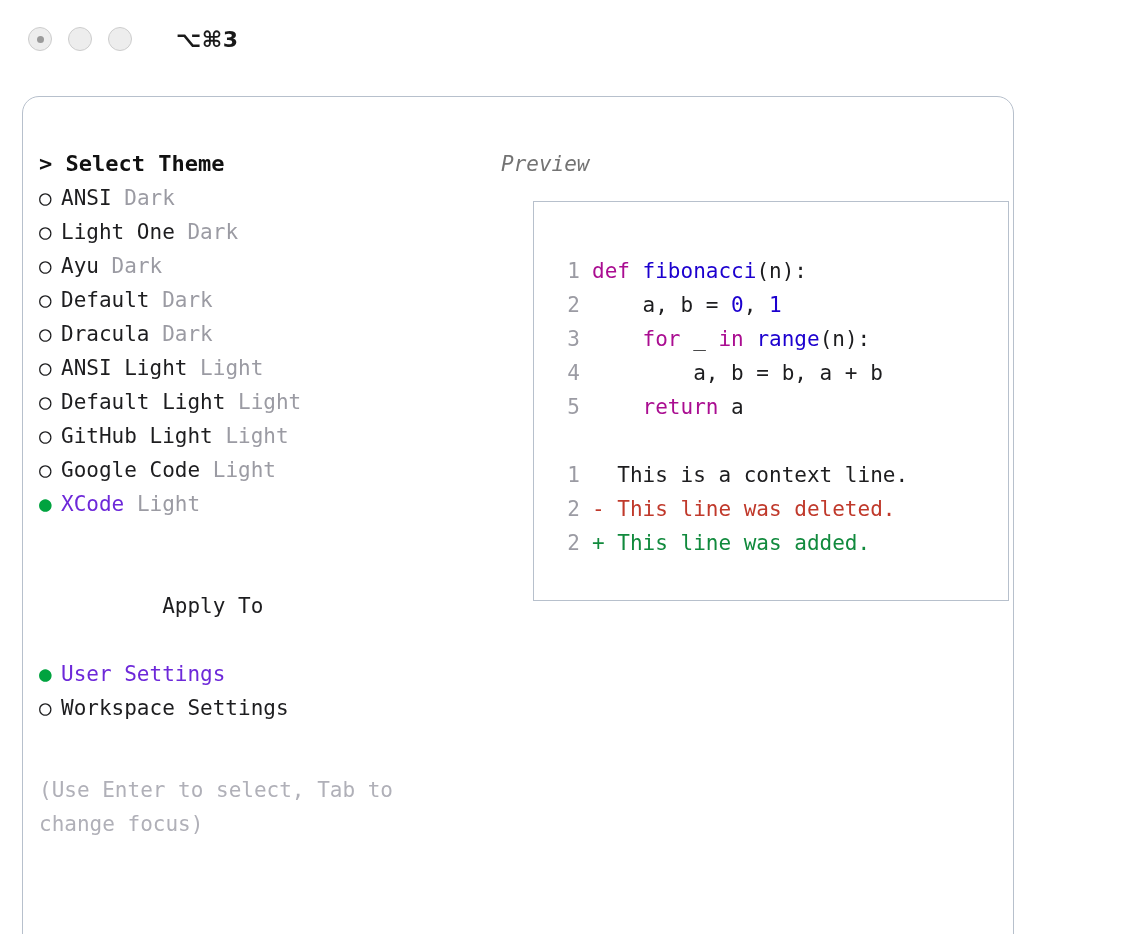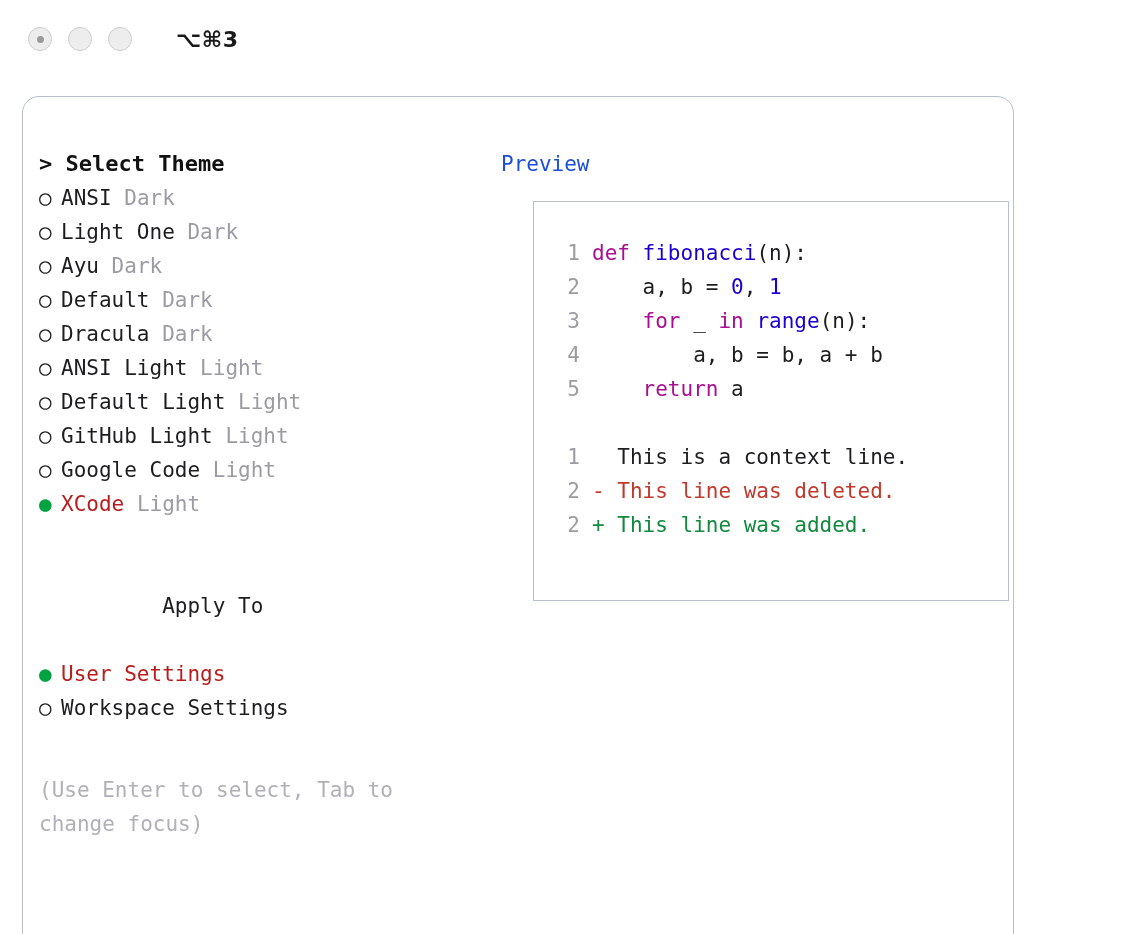--- a/index.html
+++ b/index.html
@@ -96,21 +96,21 @@
     display: block;
   }
   .bullet {
     display: inline-block;
     width: 22px;
   }
   .muted {
     color: #9b9ba3;
   }
   .selected {
-    color: #b91c1c;
+    color: #6d28d9;
   }
   .bullet.sel {
     color: #00a33f;
   }
   .apply-header {
     font-size: 21px;
     line-height: 34px;
     color: #1d1d1f;
     white-space: pre;
     margin-top: 34px;
@@ -118,34 +118,35 @@
   .hint {
     margin-top: 48px;
     font-size: 21px;
     line-height: 34px;
     color: #b0b0b8;
     width: 420px;
   }
   
   .preview-label {
     font-size: 21px;
-    color: #1d4ed8;
-    line-height: 34px;
-    white-space: pre;
+    color: #737373;
+    line-height: 34px;
+    white-space: pre;
+    font-style: italic;
   }
   .preview-box {
     position: absolute;
     left: 32px;
     top: 54px;
     width: 476px;
     height: 400px;
     border: 1px solid #b7c0cc;
     box-sizing: border-box;
     background: #ffffff;
-    padding: 34px 18px 0 18px;
+    padding: 52px 18px 0 18px;
   }
   .code-line {
     font-size: 21px;
     line-height: 34px;
     white-space: pre;
   }
   .ln {
     color: #9b9ba3;
     display: inline-block;
     width: 28px;

